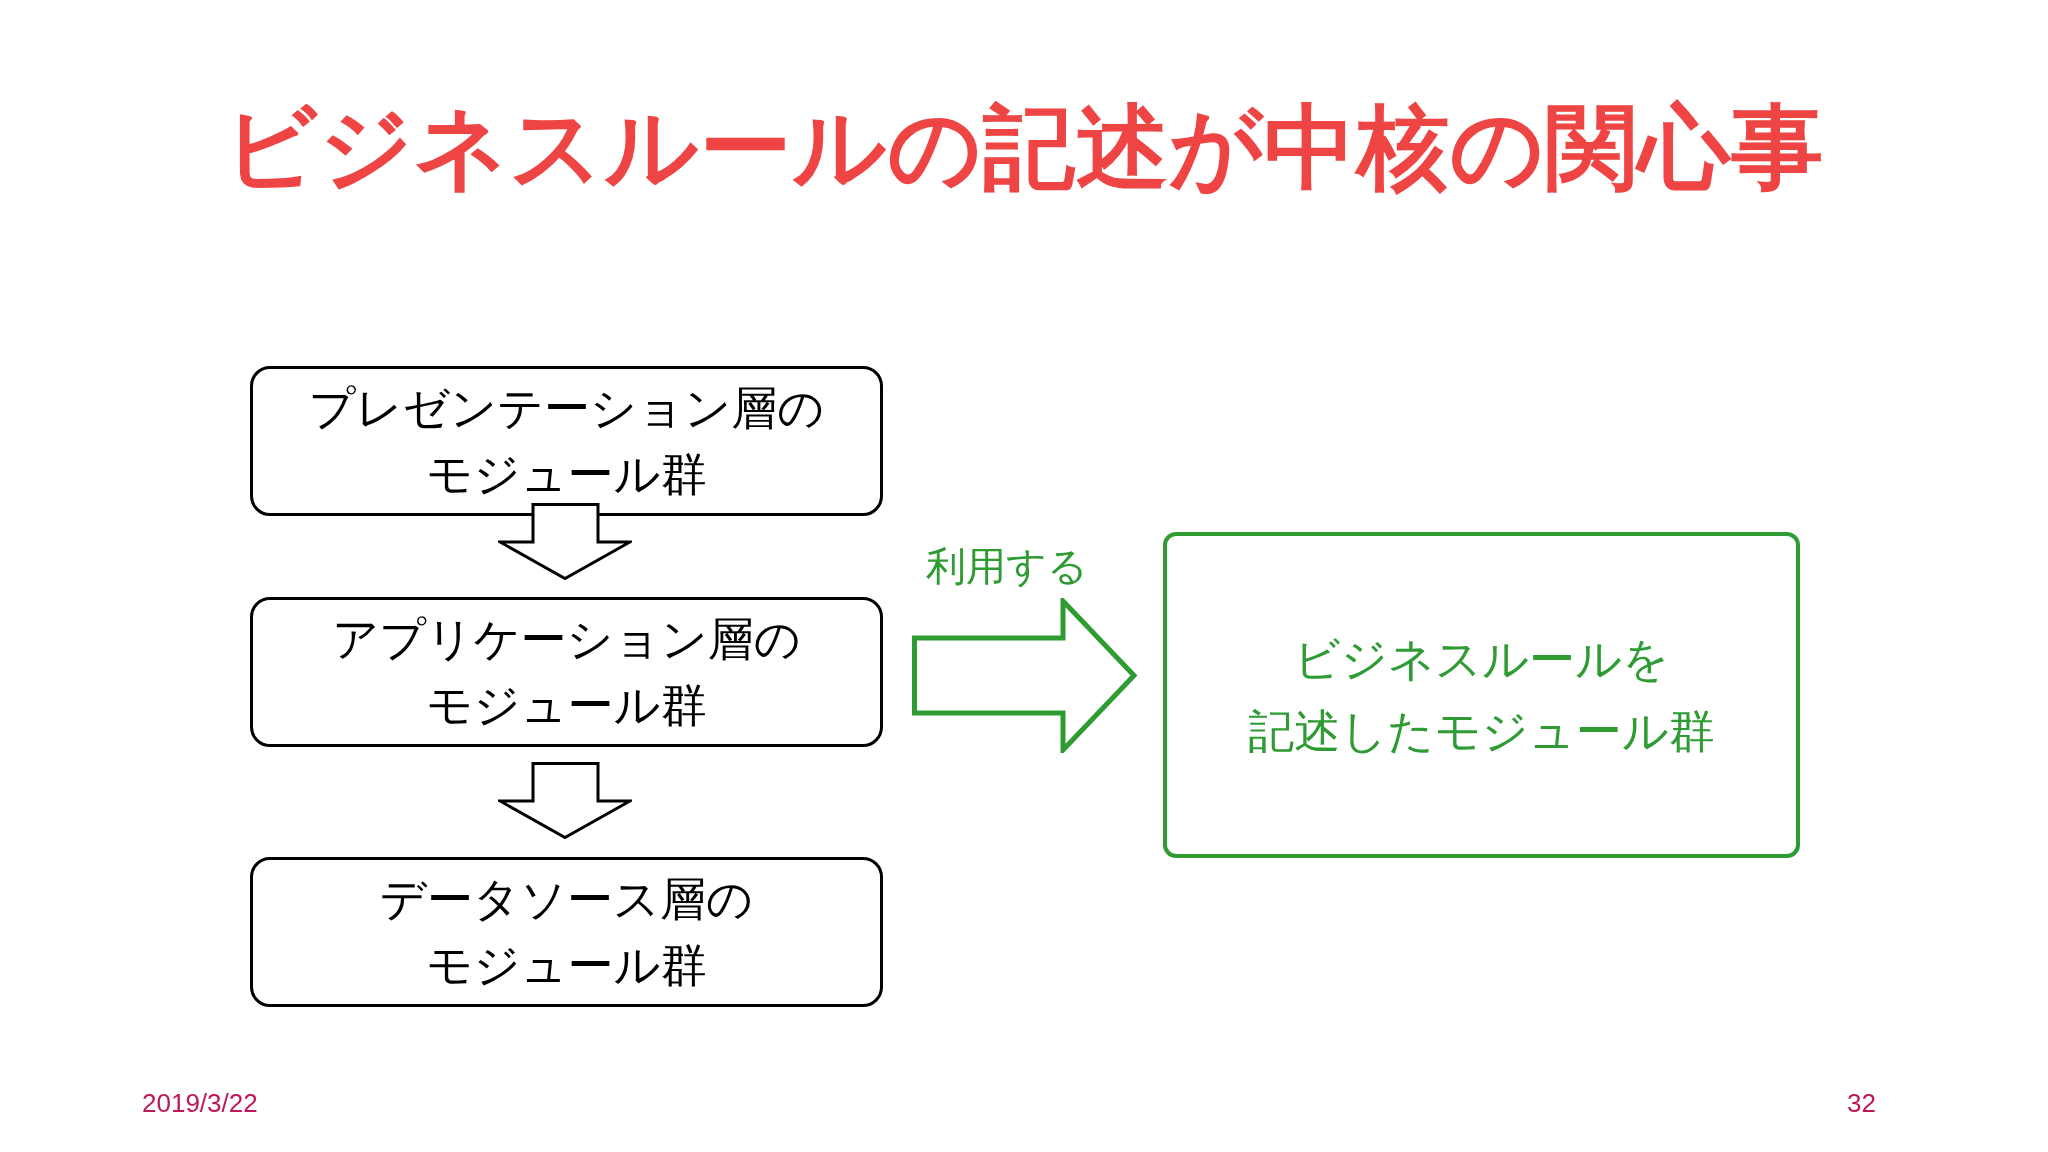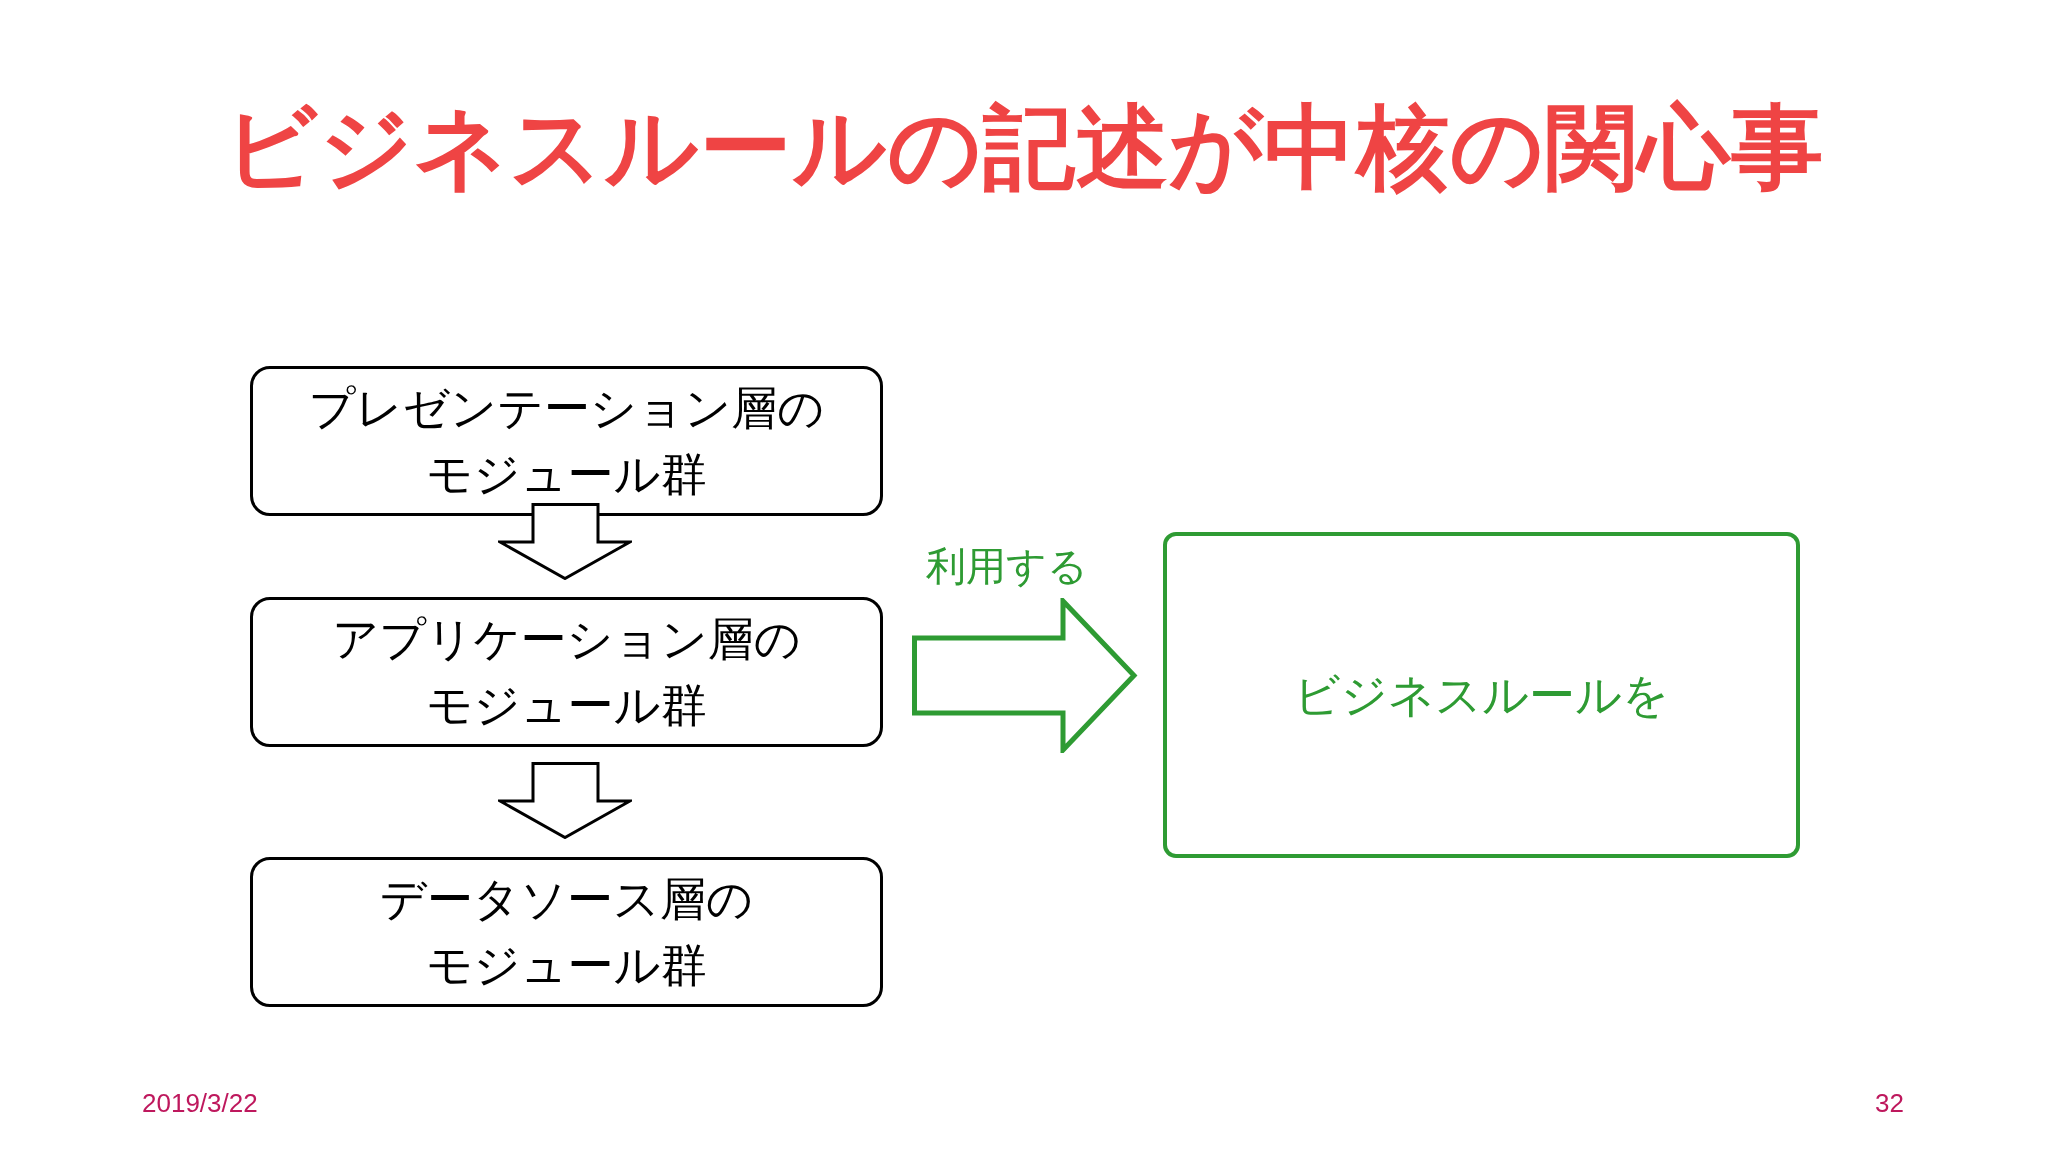--- a/index.html
+++ b/index.html
@@ -98,21 +98,21 @@
   .footer-item {
     position: absolute;
     top: 1088px;
     font-size: 26px;
     line-height: 30px;
     color: #be185d;
     white-space: nowrap;
   }
   .footer-date { left: 142px; }
   .footer-copyright { left: 0; right: 0; text-align: center; }
-  .footer-page { right: 144px; text-align: right; }
+  .footer-page { right: 172px; text-align: right; }
 </style>
 </head>
 <body>
 
 <div class="slide">
 
   <div class="slide-title">ビジネスルールの記述が中核の関心事</div>
 
   <div class="layer-box layer-box-1">
     <div>プレゼンテーション層の</div>
@@ -138,18 +138,19 @@
   </div>
 
   <div class="uses-arrow-label">利用する</div>
 
   <svg class="uses-arrow" viewBox="0 0 226 155">
     <polygon points="2.5,40 151,40 151,3 222,77.5 151,152 151,115 2.5,115" fill="#ffffff" stroke="#2e9b33" stroke-width="5" stroke-linejoin="miter"></polygon>
   </svg>
 
   <div class="business-rules-box">
     <div>ビジネスルールを</div>
+    <div>記述したモジュール群</div>
   </div>
 
   <div class="footer-item footer-date">2019/3/22</div>
   <div class="footer-item footer-page">32</div>
 
 </div>
 
 </body></html>

